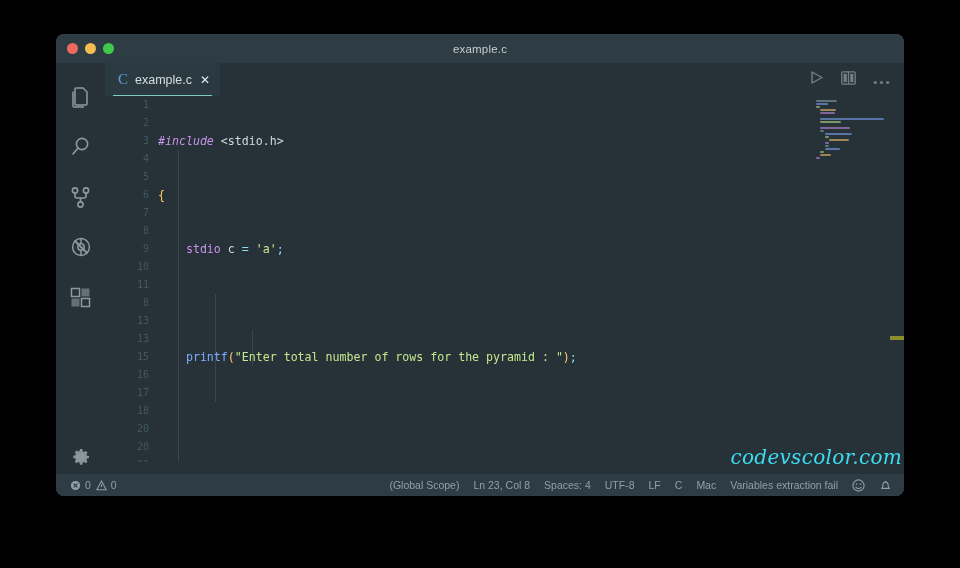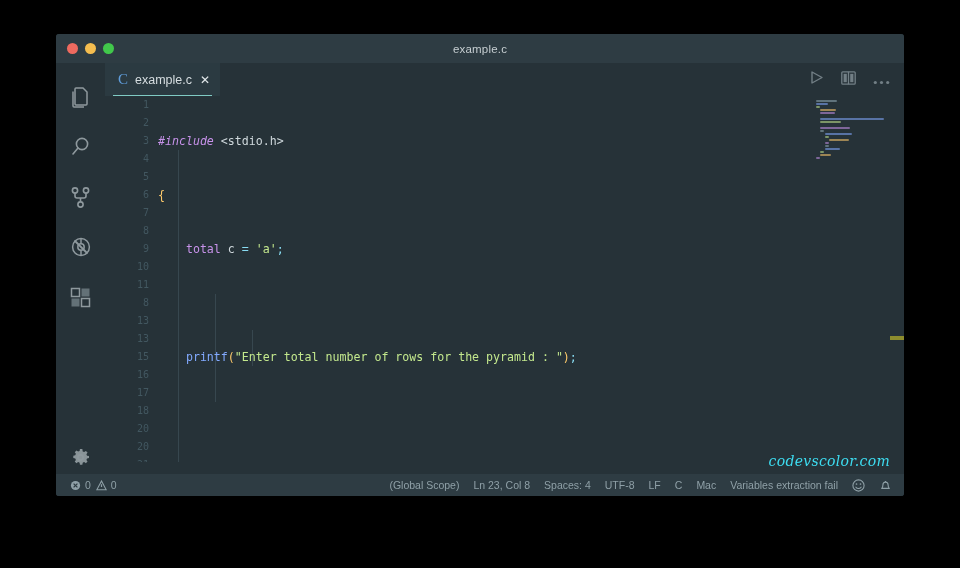--- a/index.html
+++ b/index.html
@@ -14,21 +14,21 @@
     width: 960px; height: 568px;
     background: #000000;
   }
 
   
   #window {
     position: absolute;
     left: 56px; top: 34px;
     width: 848px; height: 462px;
     background: #263238;
-    border-radius: 3px;
+    border-radius: 8px;
     overflow: hidden;
     box-shadow: 0 6px 26px rgba(0,0,0,0.6);
   }
 
   
   .titlebar {
     position: absolute; left: 0; top: 0;
     width: 848px; height: 29px;
     background: #2e3c43;
     display: flex; align-items: center;
@@ -165,24 +165,24 @@
     position: absolute; right: 0; top: 0;
     width: 14px; height: 366px;
   }
   .ruler-mark {
     position: absolute; right: 0; width: 14px; height: 4px;
     background: #8d8d2e;
   }
 
   
   .watermark {
-    position: absolute; right: 14px; bottom: 27px;
+    position: absolute; right: 2px; bottom: 27px;
     font-family: "DejaVu Serif", serif;
     font-style: italic;
-    font-size: 14px;
+    font-size: 20px;
     color: #3ddcf0;
     letter-spacing: .3px;
   }
 
   
   .statusbar {
     position: absolute; left: 0; bottom: 0;
     width: 848px; height: 22px;
     background: #2e3c43;
     display: flex; align-items: center;
@@ -346,21 +346,21 @@
         <div class="guides">
           <div class="guide" style="left:20px;  top:54px;  height:360px;"></div>
           <div class="guide" style="left:20px;  top:0px;   height:0px;"></div>
           <div class="guide" style="left:57px;  top:198px; height:108px;"></div>
           <div class="guide" style="left:94px;  top:234px; height:36px;"></div>
         </div>
 
         <div class="code">
           <div class="line"><span class="k-pre">#include</span> <span class="k-inc">&lt;stdio.h&gt;</span></div>
           <div class="line"><span class="k-brace">{</span></div>
-          <div class="line">    <span class="k-type">total</span> <span class="k-id">c</span> <span class="k-eq">=</span> <span class="k-str">'a'</span><span class="k-punct">;</span></div>
+          <div class="line">    <span class="k-type">stdio</span> <span class="k-id">c</span> <span class="k-eq">=</span> <span class="k-str">'a'</span><span class="k-punct">;</span></div>
           <div class="line">&nbsp;</div>
           <div class="line">    <span class="k-func">printf</span><span class="k-paren">(</span><span class="k-str">"Enter total number of rows for the pyramid : "</span><span class="k-paren">)</span><span class="k-punct">;</span></div>
           
           
           
           
           
           
           
           

